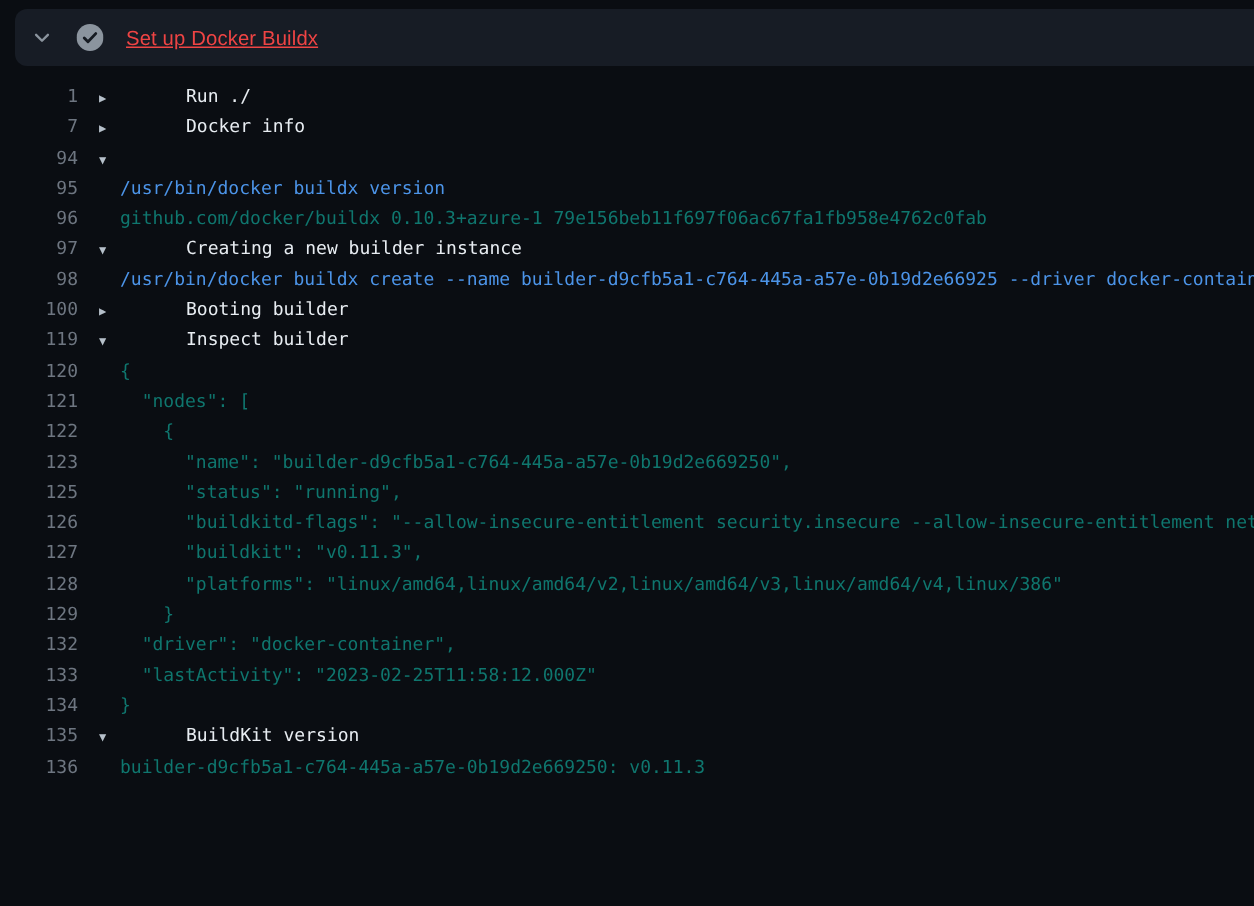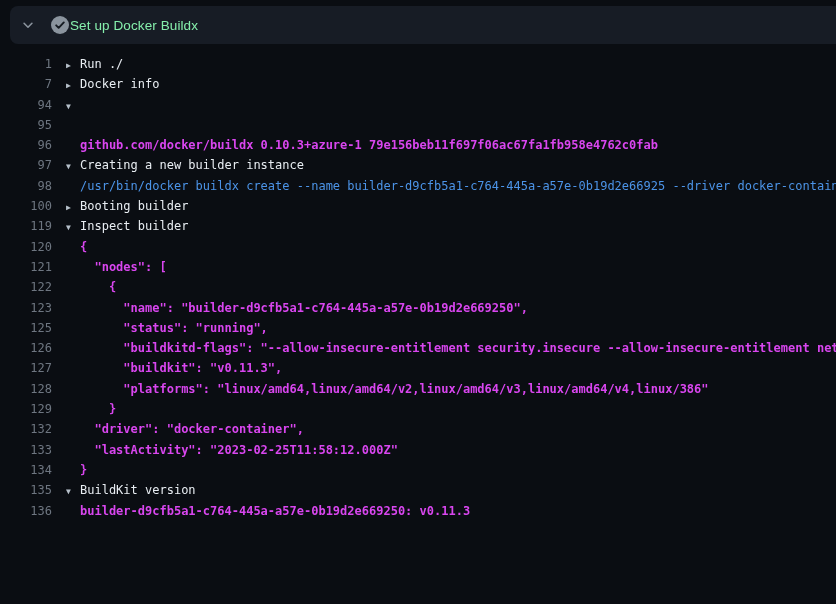--- a/index.html
+++ b/index.html
@@ -19,24 +19,25 @@
   }
   .chevron{
     width:16px;height:16px;margin-left:10px;
     display:flex;align-items:center;justify-content:center;
     color:#8b949e;flex:none;
   }
   .status-circle{
     width:18px;height:18px;margin-left:15px;flex:none;
   }
   .step-title{
-    margin-left:1px;
-    color:#86efac;font-size:13.5px;font-weight:500;
+    margin-left:15px;
+    color:#ef4444;font-size:13.5px;font-weight:500;
     letter-spacing:.1px;
     white-space:nowrap;
+    text-decoration:underline;
   }
   
   .log{
     position:absolute;top:44px;left:0;right:0;bottom:0;
     padding-top:10px;
     font-family:"DejaVu Sans Mono","Liberation Mono",monospace;
     font-size:12px;
   }
   .row{
     display:flex;align-items:baseline;
@@ -46,23 +47,23 @@
   .num{
     flex:none;width:52px;text-align:right;
     color:#6e7681;cursor:pointer;
   }
   .arrow{
     flex:none;width:14px;margin-left:14px;
     color:#b6c0ca;font-size:8px;
     display:inline-block;
   }
   .text{color:#c5cdd5;}
-  .text.group-collapsed,.text.group-expanded{color:#e8edf2;cursor:pointer;}
+  .text.group-collapsed,.text.group-expanded{color:#e8edf2;cursor:pointer;margin-left:44px;}
   .text.command{color:#4c94e8;}
-  .text.output{color:#d946ef;font-weight:bold;}
+  .text.output{color:#0f766e;}
 </style>
 </head>
 <body>
 
 <div class="step-header">
   <span class="chevron">
     <svg width="14" height="14" viewBox="0 0 16 16" aria-hidden="true">
       <path d="M3.5 6l4.5 4.5L12.5 6" fill="none" stroke="currentColor" stroke-width="1.8" stroke-linecap="round" stroke-linejoin="round"></path>
     </svg>
   </span>
@@ -86,20 +87,21 @@
     <span class="arrow">▶</span>
     <span class="text group-collapsed">Docker info</span>
   </div>
     <div class="row">
     <span class="num">94</span>
     <span class="arrow">▼</span>
   </div>
     <div class="row">
     <span class="num">95</span>
     <span class="arrow"></span>
+    <span class="text command">/usr/bin/docker buildx version</span>
   </div>
     <div class="row">
     <span class="num">96</span>
     <span class="arrow"></span>
     <span class="text output">github.com/docker/buildx 0.10.3+azure-1 79e156beb11f697f06ac67fa1fb958e4762c0fab</span>
   </div>
     <div class="row">
     <span class="num">97</span>
     <span class="arrow">▼</span>
     <span class="text group-expanded">Creating a new builder instance</span>

